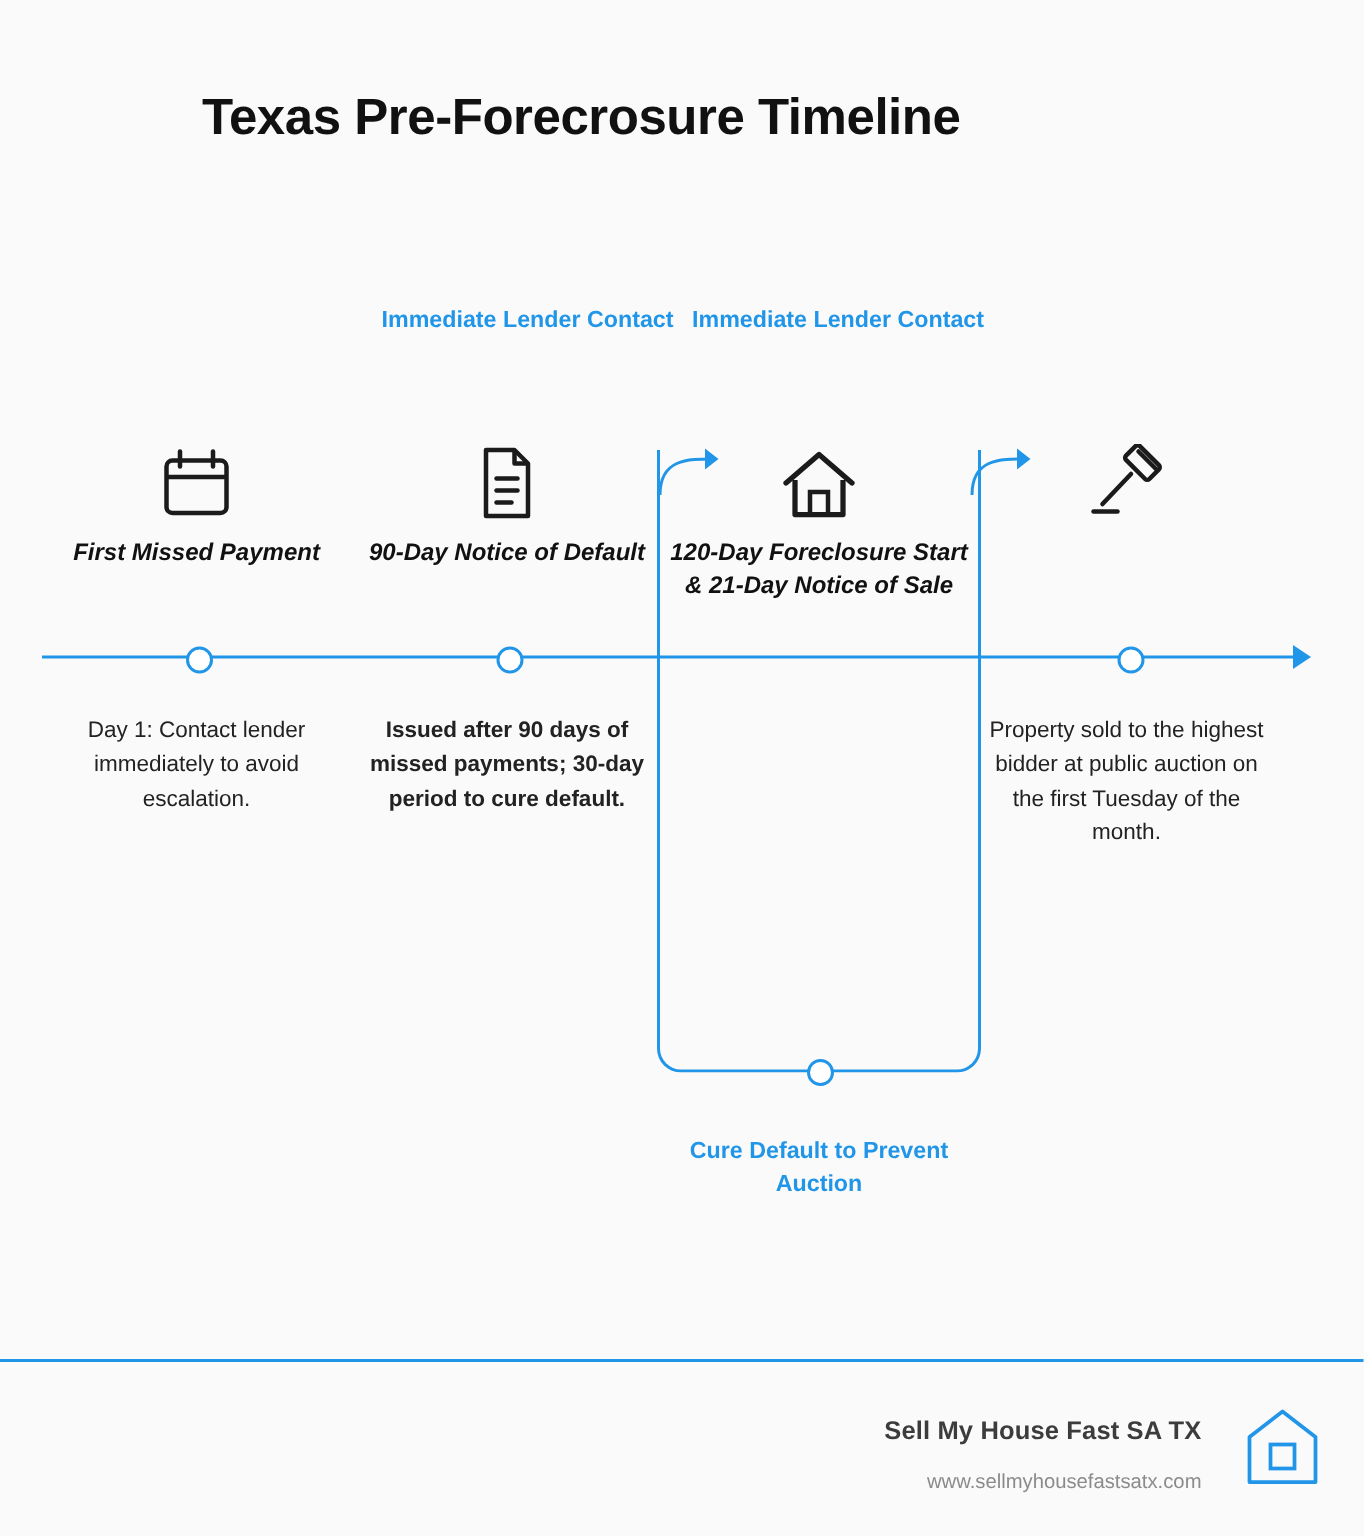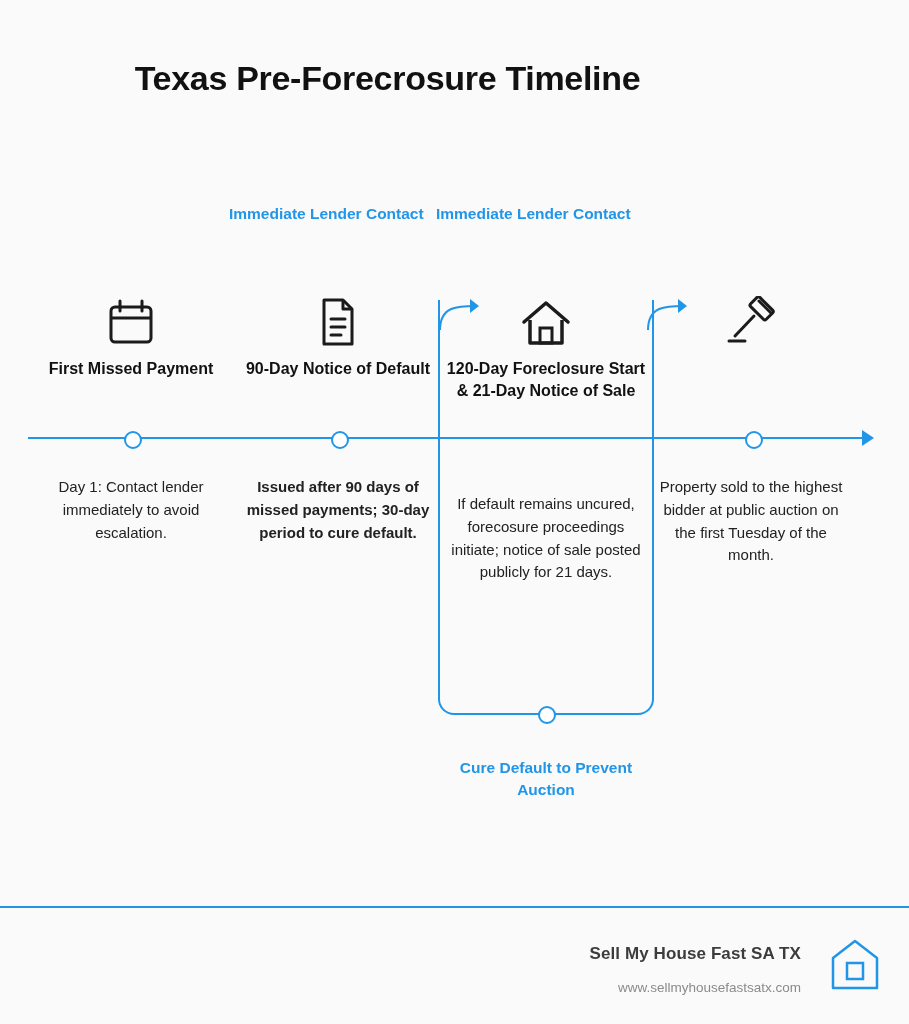--- a/index.html
+++ b/index.html
@@ -77,40 +77,41 @@
     display: flex;
     align-items: flex-end;
     justify-content: center;
   }
   .stage .label {
     font-size: 16px;
     font-weight: bold;
     line-height: 1.4;
     margin-top: 10px;
     color: #111111;
+    font-style: italic;
   }
 
   .stage-top {
     top: 288px;
   }
   .stage-desc {
     position: absolute;
     width: 200px;
     text-align: center;
     top: 476px;
     font-size: 15px;
     line-height: 1.52;
     color: #222222;
   }
 
   
   .annot {
     position: absolute;
     width: 220px;
-    text-align: left;
+    text-align: right;
     font-size: 15.5px;
     font-weight: bold;
     line-height: 1.45;
     color: #2196e8;
     top: 203px;
   }
 
   
   .connector {
     position: absolute;
@@ -258,21 +259,20 @@
   <div class="stage stage-top" style="left:441px;">
     <div class="icon">
       <svg width="56" height="50" viewBox="0 0 56 50">
         <path d="M6 24 L28 5 L50 24" fill="none" stroke="#1b1b1b" stroke-width="3.5" stroke-linecap="round" stroke-linejoin="round"></path>
         <path d="M12 22 V45 H44 V22" fill="none" stroke="#1b1b1b" stroke-width="3.5" stroke-linejoin="round"></path>
         <rect x="22" y="30" width="12" height="15" fill="none" stroke="#1b1b1b" stroke-width="3"></rect>
       </svg>
     </div>
     <div class="label">120-Day Foreclosure Start &amp; 21-Day Notice of Sale</div>
   </div>
-  <div class="stage-desc" style="left:446px; top:493px;">If default remains uncured, forecosure proceedings initiate; notice of sale posted publicly for 21 days.</div>
 
   <div class="stage stage-top" style="left:646px;">
     <div class="icon">
       <svg width="60" height="52" viewBox="0 0 60 52">
         <rect x="30" y="6" width="22" height="13" rx="2" fill="none" stroke="#1b1b1b" stroke-width="3" transform="rotate(45 41 12)"></rect>
         <line x1="33" y1="20" x2="14" y2="40" stroke="#1b1b1b" stroke-width="3" stroke-linecap="round"></line>
         <line x1="8" y1="45" x2="24" y2="45" stroke="#1b1b1b" stroke-width="3" stroke-linecap="round"></line>
         <line x1="38" y1="5" x2="50" y2="17" stroke="#1b1b1b" stroke-width="3" stroke-linecap="round"></line>
       </svg>
     </div>

